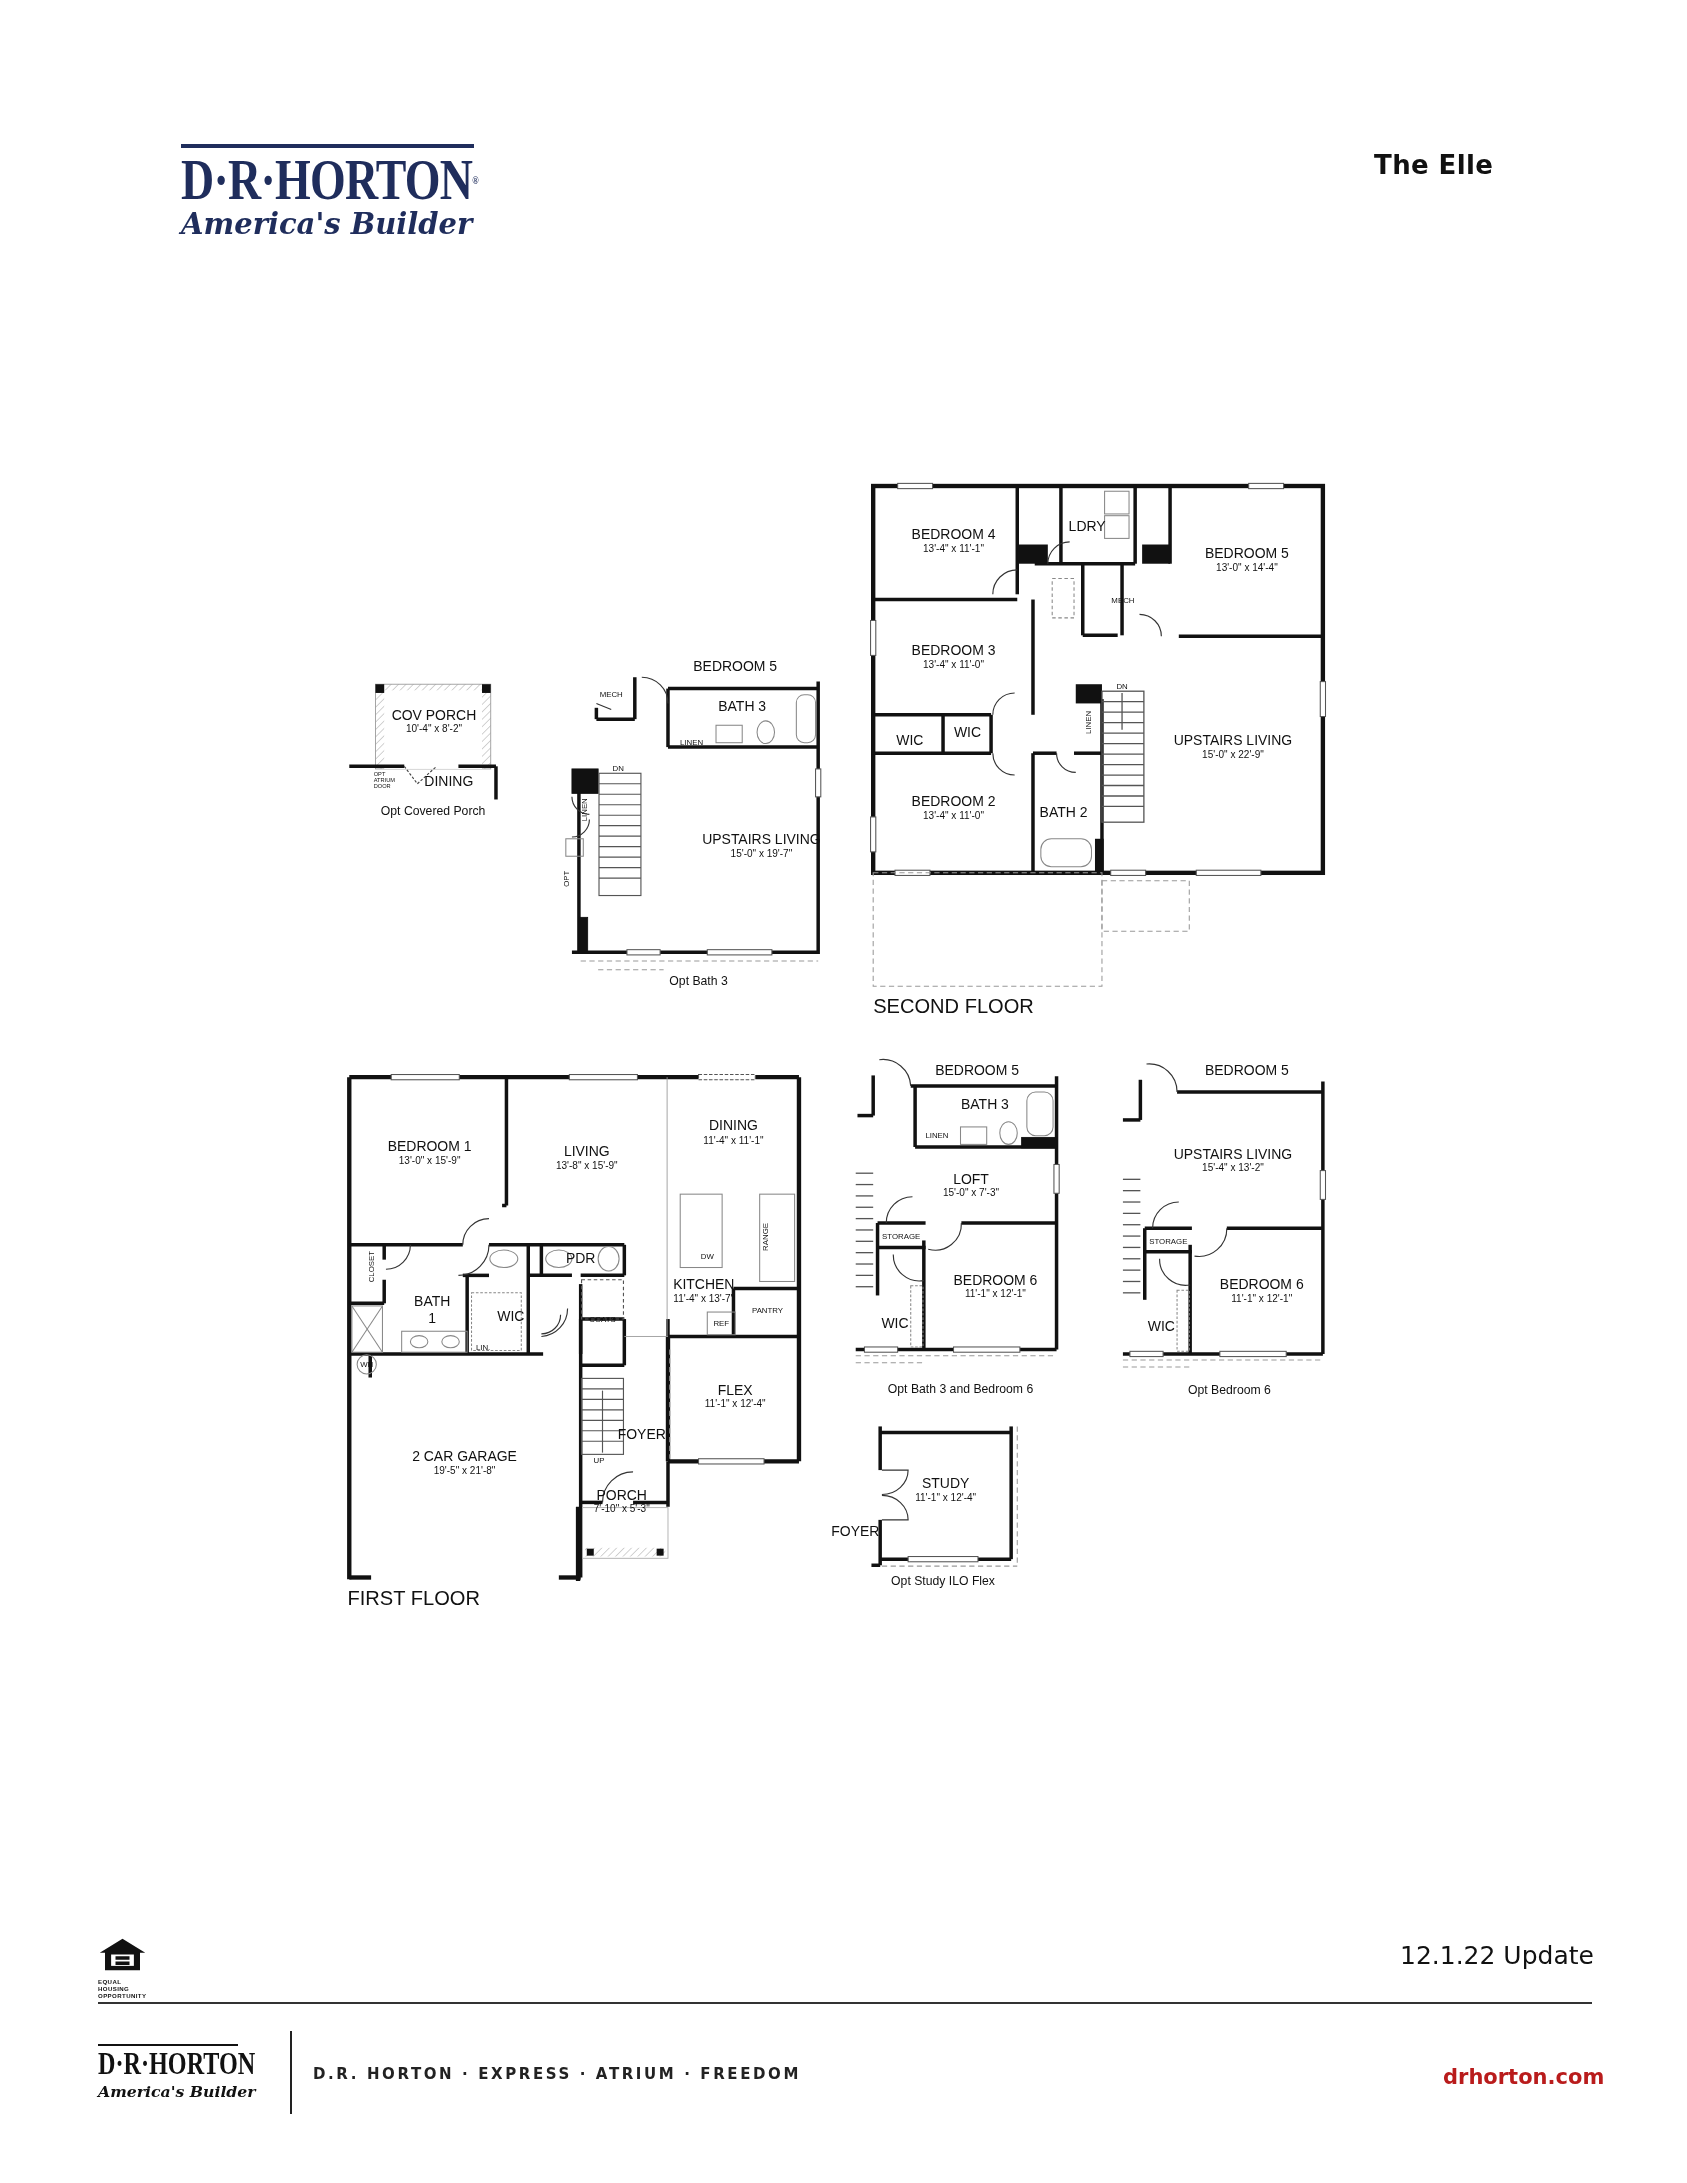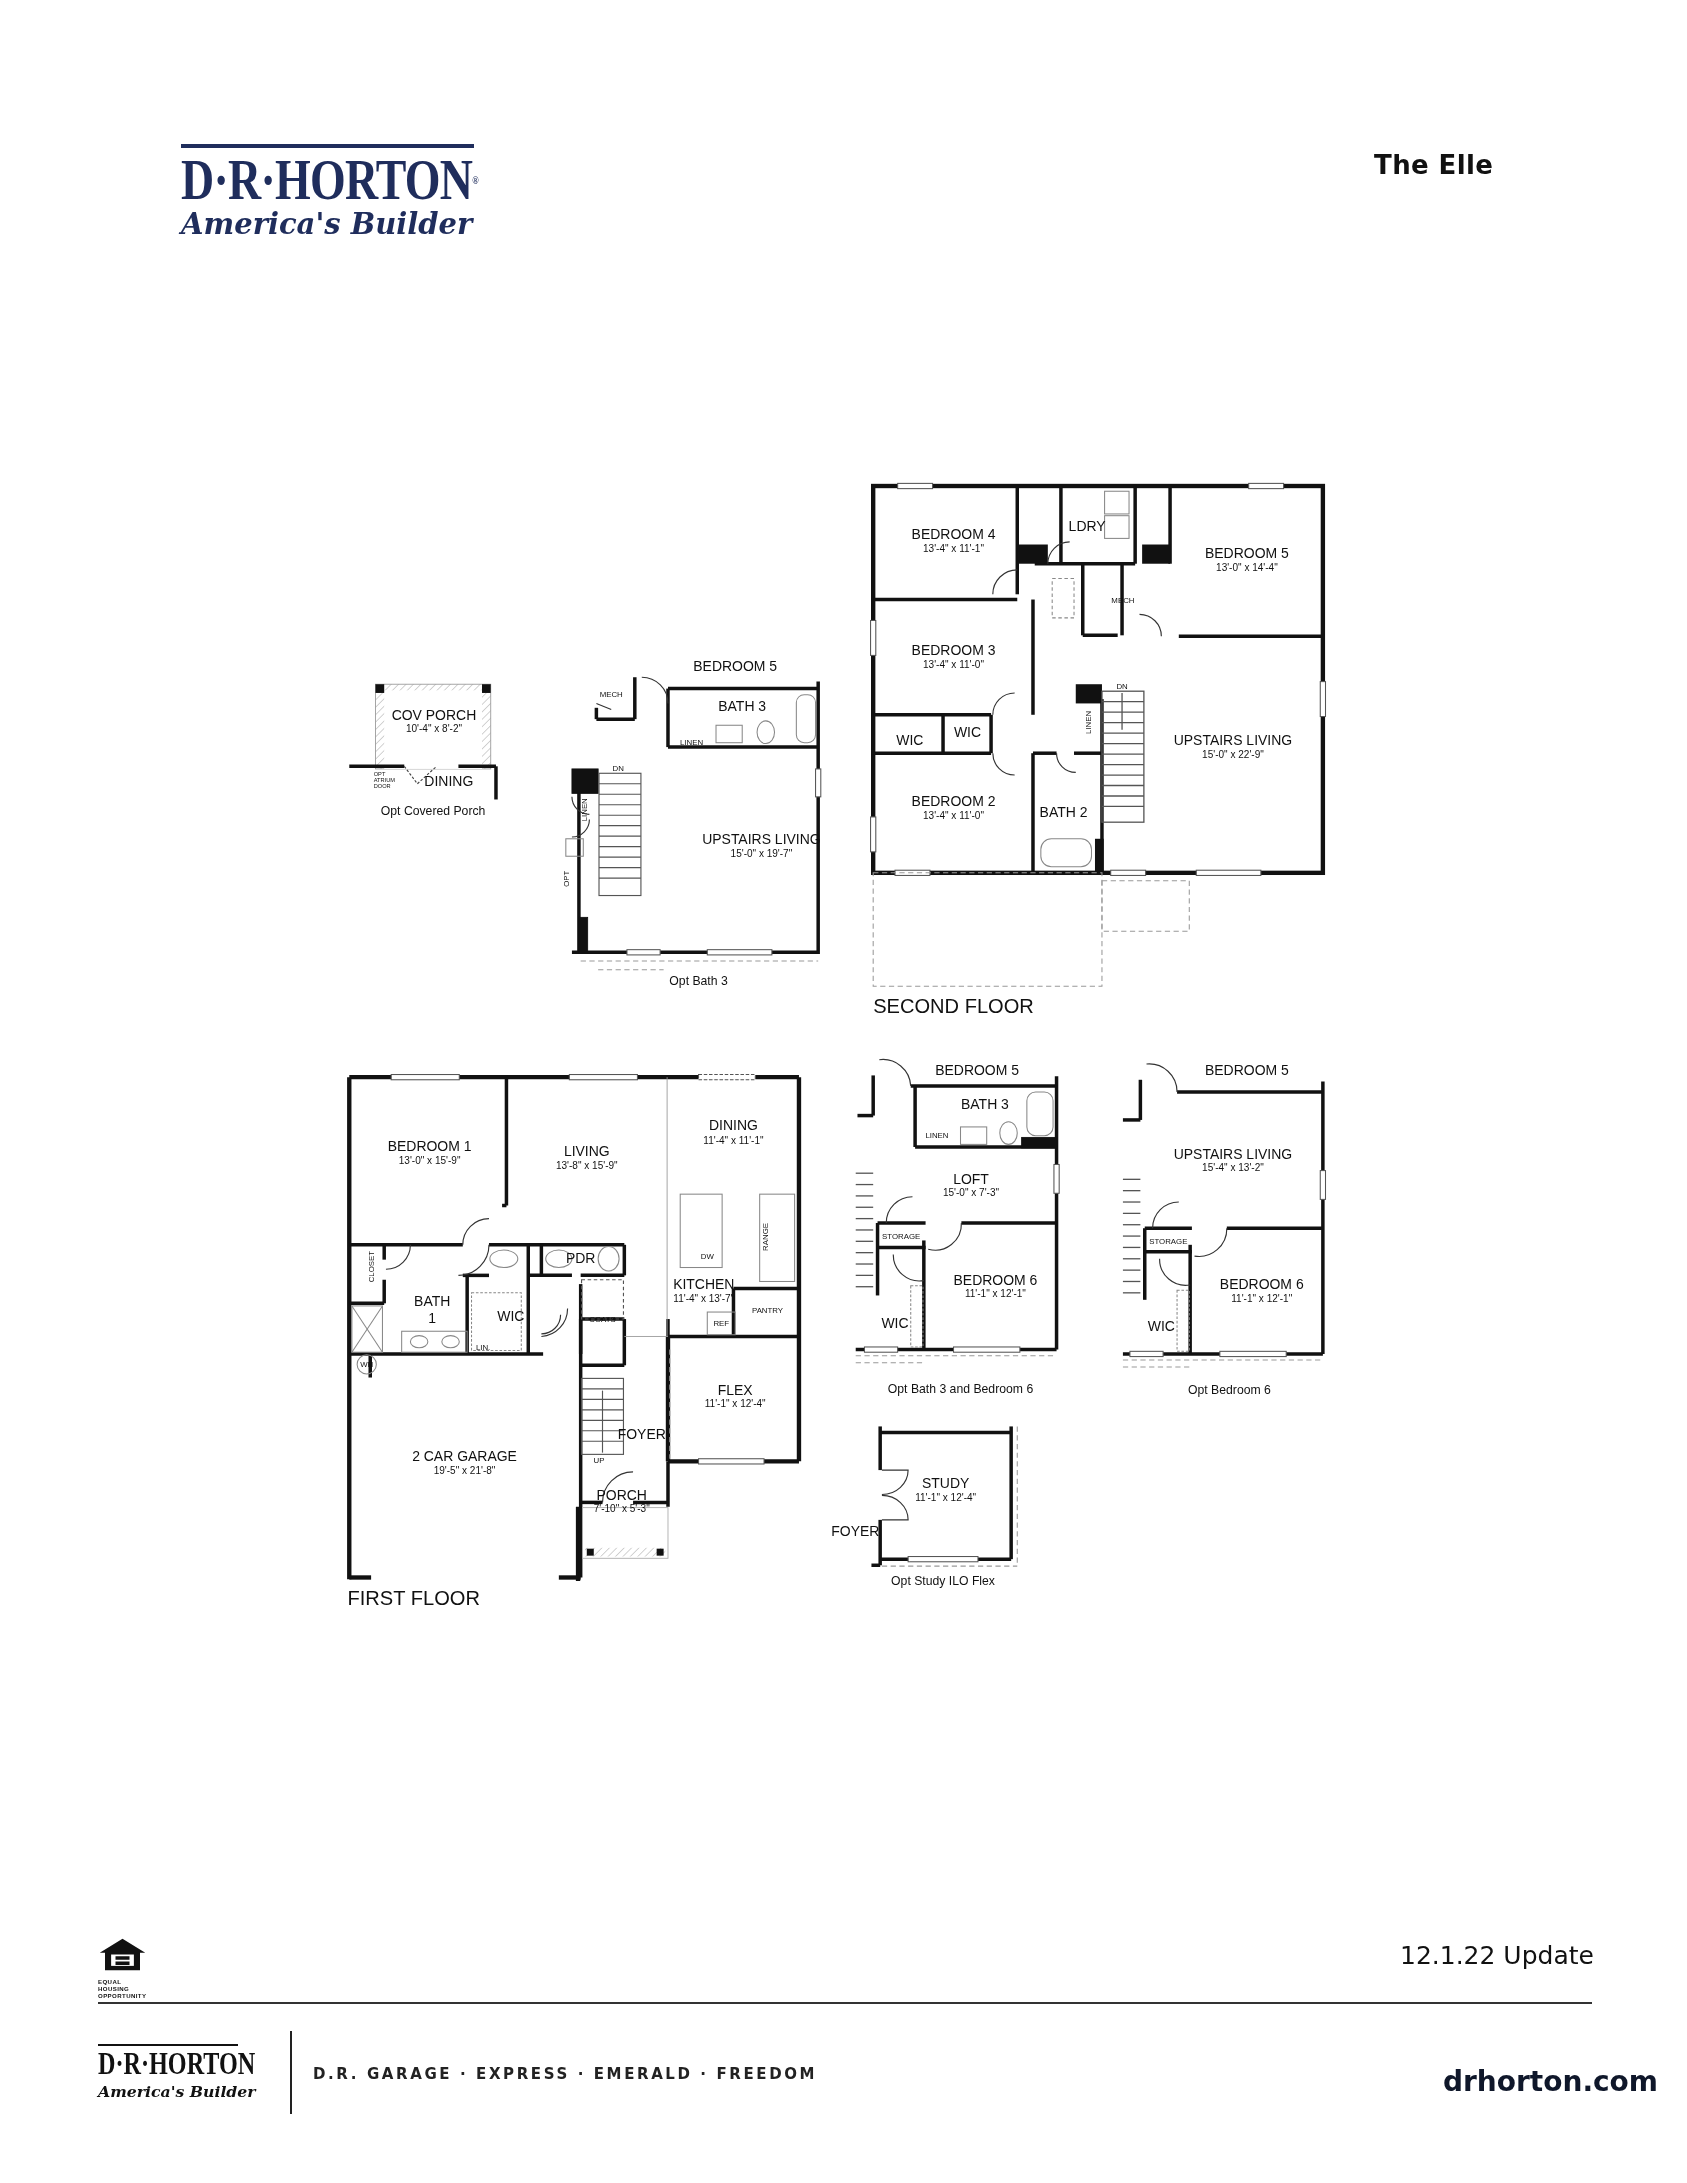--- a/index.html
+++ b/index.html
@@ -24,21 +24,21 @@
   .eho { left:98px; top:1937px; width:52px; }
   .eho-text { font-size:6.1px; font-weight:bold; letter-spacing:0.4px; line-height:7px; margin-top:2.6px; }
   .update { left:1400px; top:1935px; font-family:"DejaVu Sans", sans-serif; font-size:25px;margin-top:6px; }
   .rule { left:98px; top:2002px; width:1494px; height:1.7px; background:#333; }
   .flogo { left:98px; top:2044px; width:148px; }
   .flogo-bar { height:1.7px; background:#111; width:140px; margin-bottom:3.5px; }
   .flogo-main { font-family:"Liberation Serif", serif; font-weight:bold; font-size:31px; line-height:30px; color:#111; transform:scaleX(0.78); transform-origin:left; white-space:nowrap; }
   .flogo-script { font-family:"DejaVu Serif", serif; font-style:italic; font-weight:bold; font-size:15.7px; color:#111; white-space:nowrap; margin-top:2.6px; }
   .vrule { left:290px; top:2031px; width:1.7px; height:83px; background:#222; }
   .brands { left:313px; top:2065px; font-family:"DejaVu Sans", sans-serif; font-weight:bold; font-size:15px; letter-spacing:2.6px; color:#222; }
-  .site { left:1443px; top:2065px; font-family:"DejaVu Sans", sans-serif; font-weight:bold; font-size:28px; color:#0f172a; }
+  .site { left:1443px; top:2065px; font-family:"DejaVu Sans", sans-serif; font-weight:bold; font-size:21px; color:#b91c1c; }
 </style>
 </head>
 <body>
 
 <div class="abs logo">
   <div class="logo-bar"></div>
   <div class="logo-main"><span>D·R·HORTON</span><sup>®</sup></div>
   <div class="logo-script">America's Builder</div>
 </div>
 <div class="abs plan-name">The Elle</div>
@@ -528,15 +528,15 @@
 </div>
 <div class="abs update">12.1.22 Update</div>
 <div class="abs rule"></div>
 
 <div class="abs flogo">
   <div class="flogo-bar"></div>
   <div class="flogo-main">D·R·HORTON</div>
   <div class="flogo-script">America's Builder</div>
 </div>
 <div class="abs vrule"></div>
-<div class="abs brands">D.R. GARAGE · EXPRESS · EMERALD · FREEDOM</div>
+<div class="abs brands">D.R. HORTON · EXPRESS · ATRIUM · FREEDOM</div>
 <div class="abs site">drhorton.com</div>
 
 
 </body></html>

